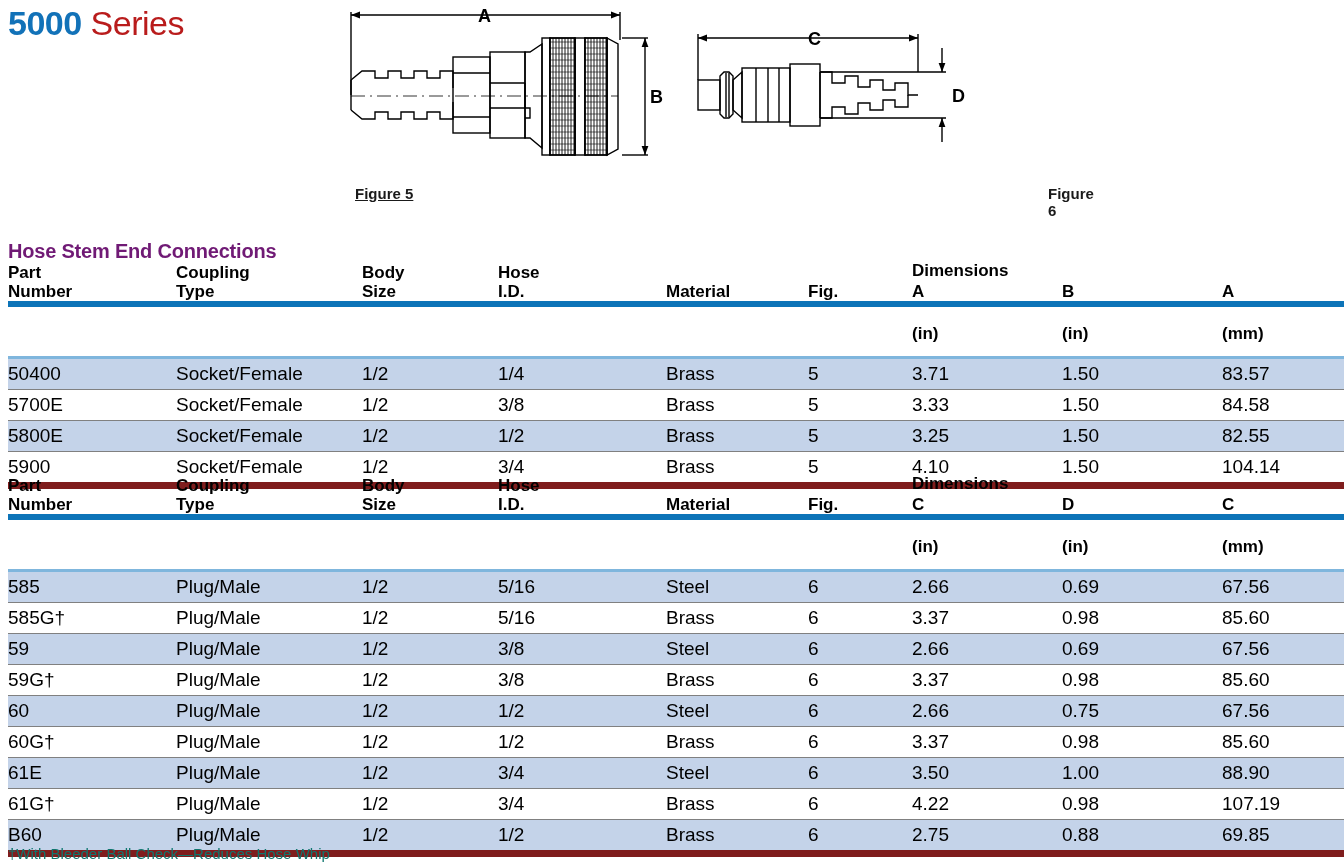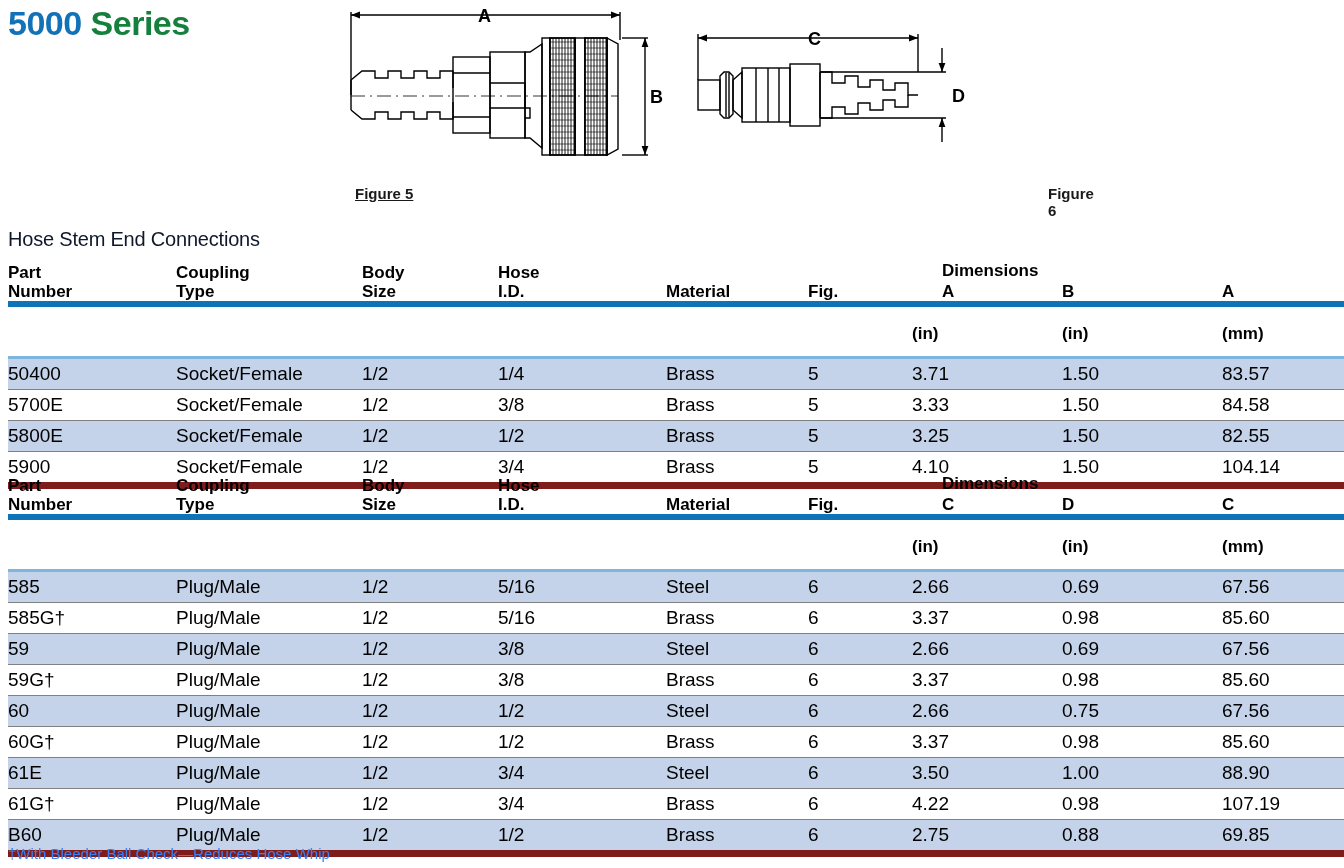--- a/index.html
+++ b/index.html
@@ -23,22 +23,22 @@
     top: 4px;
     font-size: 34px;
     letter-spacing: -0.5px;
     white-space: nowrap;
   }
   .page-title .t-bold {
     color: #1272b8;
     font-weight: 700;
   }
   .page-title .t-light {
-    color: #15803d;
-    font-weight: 700;
+    color: #b91c1c;
+    font-weight: 400;
   }
 
   
   .figures {
     position: absolute;
     left: 330px;
     top: 0;
     width: 1014px;
     height: 212px;
   }
@@ -55,24 +55,24 @@
     font-weight: 700;
     color: #1a1a1a;
   }
   .fig5 .figure-caption { left: 25px; text-decoration: underline; }
   .fig6 .figure-caption { left: 368px; }
 
   
   .section-heading {
     position: absolute;
     left: 8px;
-    top: 228px;
+    top: 240px;
     font-size: 20px;
-    font-weight: 400;
-    color: #0f172a;
+    font-weight: 700;
+    color: #701a75;
     letter-spacing: -0.2px;
   }
 
   
   .table-wrap { position: absolute; left: 0; width: 1226px; }
   #table1-wrap { top: 255px; }
   #table2-wrap { top: 468px; }
 
   table.spec {
     border-collapse: collapse;
@@ -101,21 +101,20 @@
   thead th {
     font-weight: 700;
     font-size: 17px;
     line-height: 19px;
     padding-bottom: 1px;
   }
   thead tr.hdr-main th { height: 46px; }
   .dim-group {
     display: block;
     position: relative;
-    margin-left: 30px;
   }
   .dim-label {
     position: absolute;
     left: 0;
     top: -21px;
     white-space: nowrap;
   }
 
   
   tr.rule-thick th {
@@ -153,21 +152,21 @@
   }
   tbody tr.data-row.alt td { background: #c4d3e9; }
   tbody tr.data-row:last-child td { border-bottom: 7px solid #7f1d1d; }
 
   
   .footnote {
     position: absolute;
     left: 8px;
     top: 845px;
     font-size: 15px;
-    color: #3b82f6;
+    color: #0f766e;
     white-space: nowrap;
   }
 </style>
 </head>
 <body>
 
 <div class="page-title">
   <span class="t-bold">5000</span><span class="t-light"> Series</span>
 </div>
 

